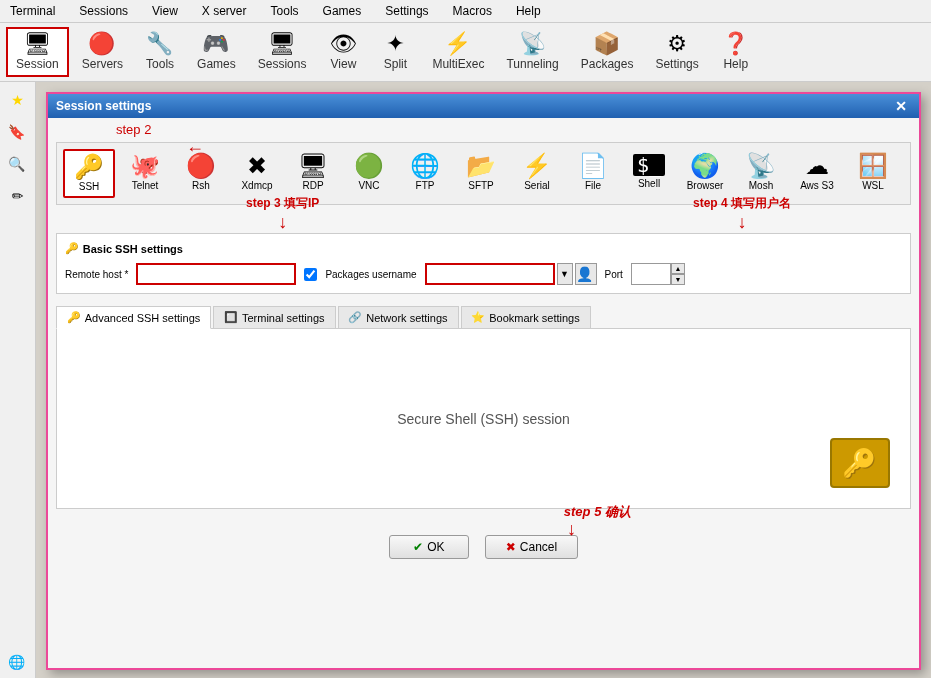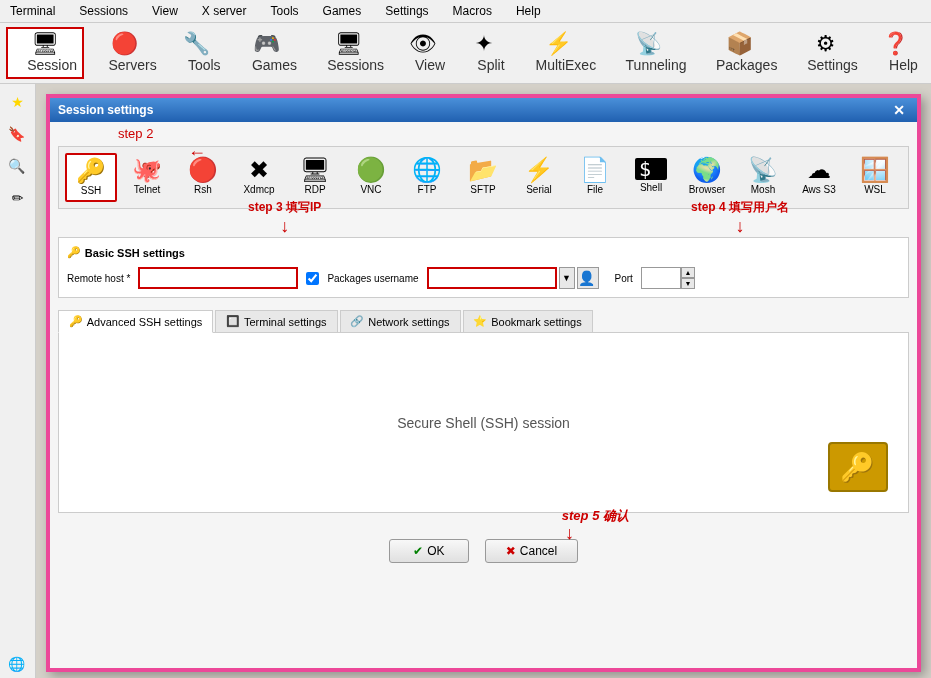--- a/index.html
+++ b/index.html
@@ -7,33 +7,33 @@
 
     
     .menu-bar { background: #f0f0f0; border-bottom: 1px solid #ccc; display: flex; align-items: center; padding: 2px 4px; gap: 12px; font-size: 12px; }
     .menu-item { padding: 2px 6px; cursor: pointer; }
 
     
     .toolbar { background: #f0f0f0; border-bottom: 1px solid #ccc; display: flex; align-items: center; padding: 4px 6px; gap: 4px; }
     .toolbar-btn { display: flex; flex-direction: column; align-items: center; padding: 4px 8px; cursor: pointer; border: 1px solid transparent; font-size: 10px; min-width: 48px; }
     .toolbar-btn.active { border: 2px solid #cc0000; background: #fff; }
     .toolbar-icon { font-size: 22px; line-height: 1; margin-bottom: 2px; }
-    .toolbar-label { font-size: 14px; color: #333; margin-left: 14px; }
+    .toolbar-label { font-size: 12px; color: #333; }
 
     
     .main-container { display: flex; height: calc(678px - 80px); }
     .side-panel { width: 36px; background: #f0f0f0; border-right: 1px solid #ccc; display: flex; flex-direction: column; align-items: center; padding: 4px 0; gap: 4px; }
     .side-btn { width: 28px; height: 28px; display: flex; align-items: center; justify-content: center; cursor: pointer; border: 1px solid transparent; font-size: 14px; }
     .side-star { color: gold; }
 
     
     .content-area { flex: 1; position: relative; background: #d4d0c8; }
 
     
-    .dialog { position: absolute; top: 10px; left: 10px; right: 10px; bottom: 10px; background: #f5f5f5; border: 4px solid #ec4899; box-shadow: 4px 4px 10px rgba(0,0,0,0.3); display: flex; flex-direction: column; }
+    .dialog { position: absolute; top: 10px; left: 10px; right: 10px; bottom: 10px; background: #f5f5f5; border: 2px solid #ec4899; box-shadow: 4px 4px 10px rgba(0,0,0,0.3); display: flex; flex-direction: column; }
     .dialog-title { background: linear-gradient(to bottom, #4a90d9, #2060b0); color: white; padding: 4px 8px; font-size: 12px; font-weight: bold; display: flex; justify-content: space-between; align-items: center; }
     .dialog-close { cursor: pointer; font-size: 14px; color: white; padding: 0 4px; }
     .dialog-body { flex: 1; padding: 8px; display: flex; flex-direction: column; gap: 8px; overflow: hidden; }
 
     
     .protocol-grid { display: flex; flex-wrap: wrap; gap: 4px; padding: 6px; background: #f0f0f0; border: 1px solid #ccc; }
     .proto-btn { display: flex; flex-direction: column; align-items: center; padding: 4px 6px; cursor: pointer; border: 1px solid transparent; font-size: 10px; min-width: 52px; border-radius: 2px; }
     .proto-btn.selected { border: 2px solid #cc0000; background: #fff; }
     .proto-icon { font-size: 24px; line-height: 1; margin-bottom: 2px; }
     .proto-label { font-size: 10px; }
@@ -255,21 +255,21 @@
 
               <input type="checkbox" checked="" id="spec-user" style="">
               <label class="form-label" for="spec-user">Packages username</label>
 
               <div class="username-wrap">
                 <input class="form-input username-select" type="text" placeholder="" style="">
                 <div class="dropdown-arrow">▼</div>
                 <div class="user-icon-btn">👤</div>
               </div>
 
-              <span class="form-label" style="margin-left:8px;">Port</span>
+              <span class="form-label" style="">Port</span>
               <div class="spinbox-wrap">
                 <input class="spinbox-input" type="text" style="">
                 <div class="spinbox-btns">
                   <div class="spin-btn">▲</div>
                   <div class="spin-btn">▼</div>
                 </div>
               </div>
             </div>
           </div>
         </div>

